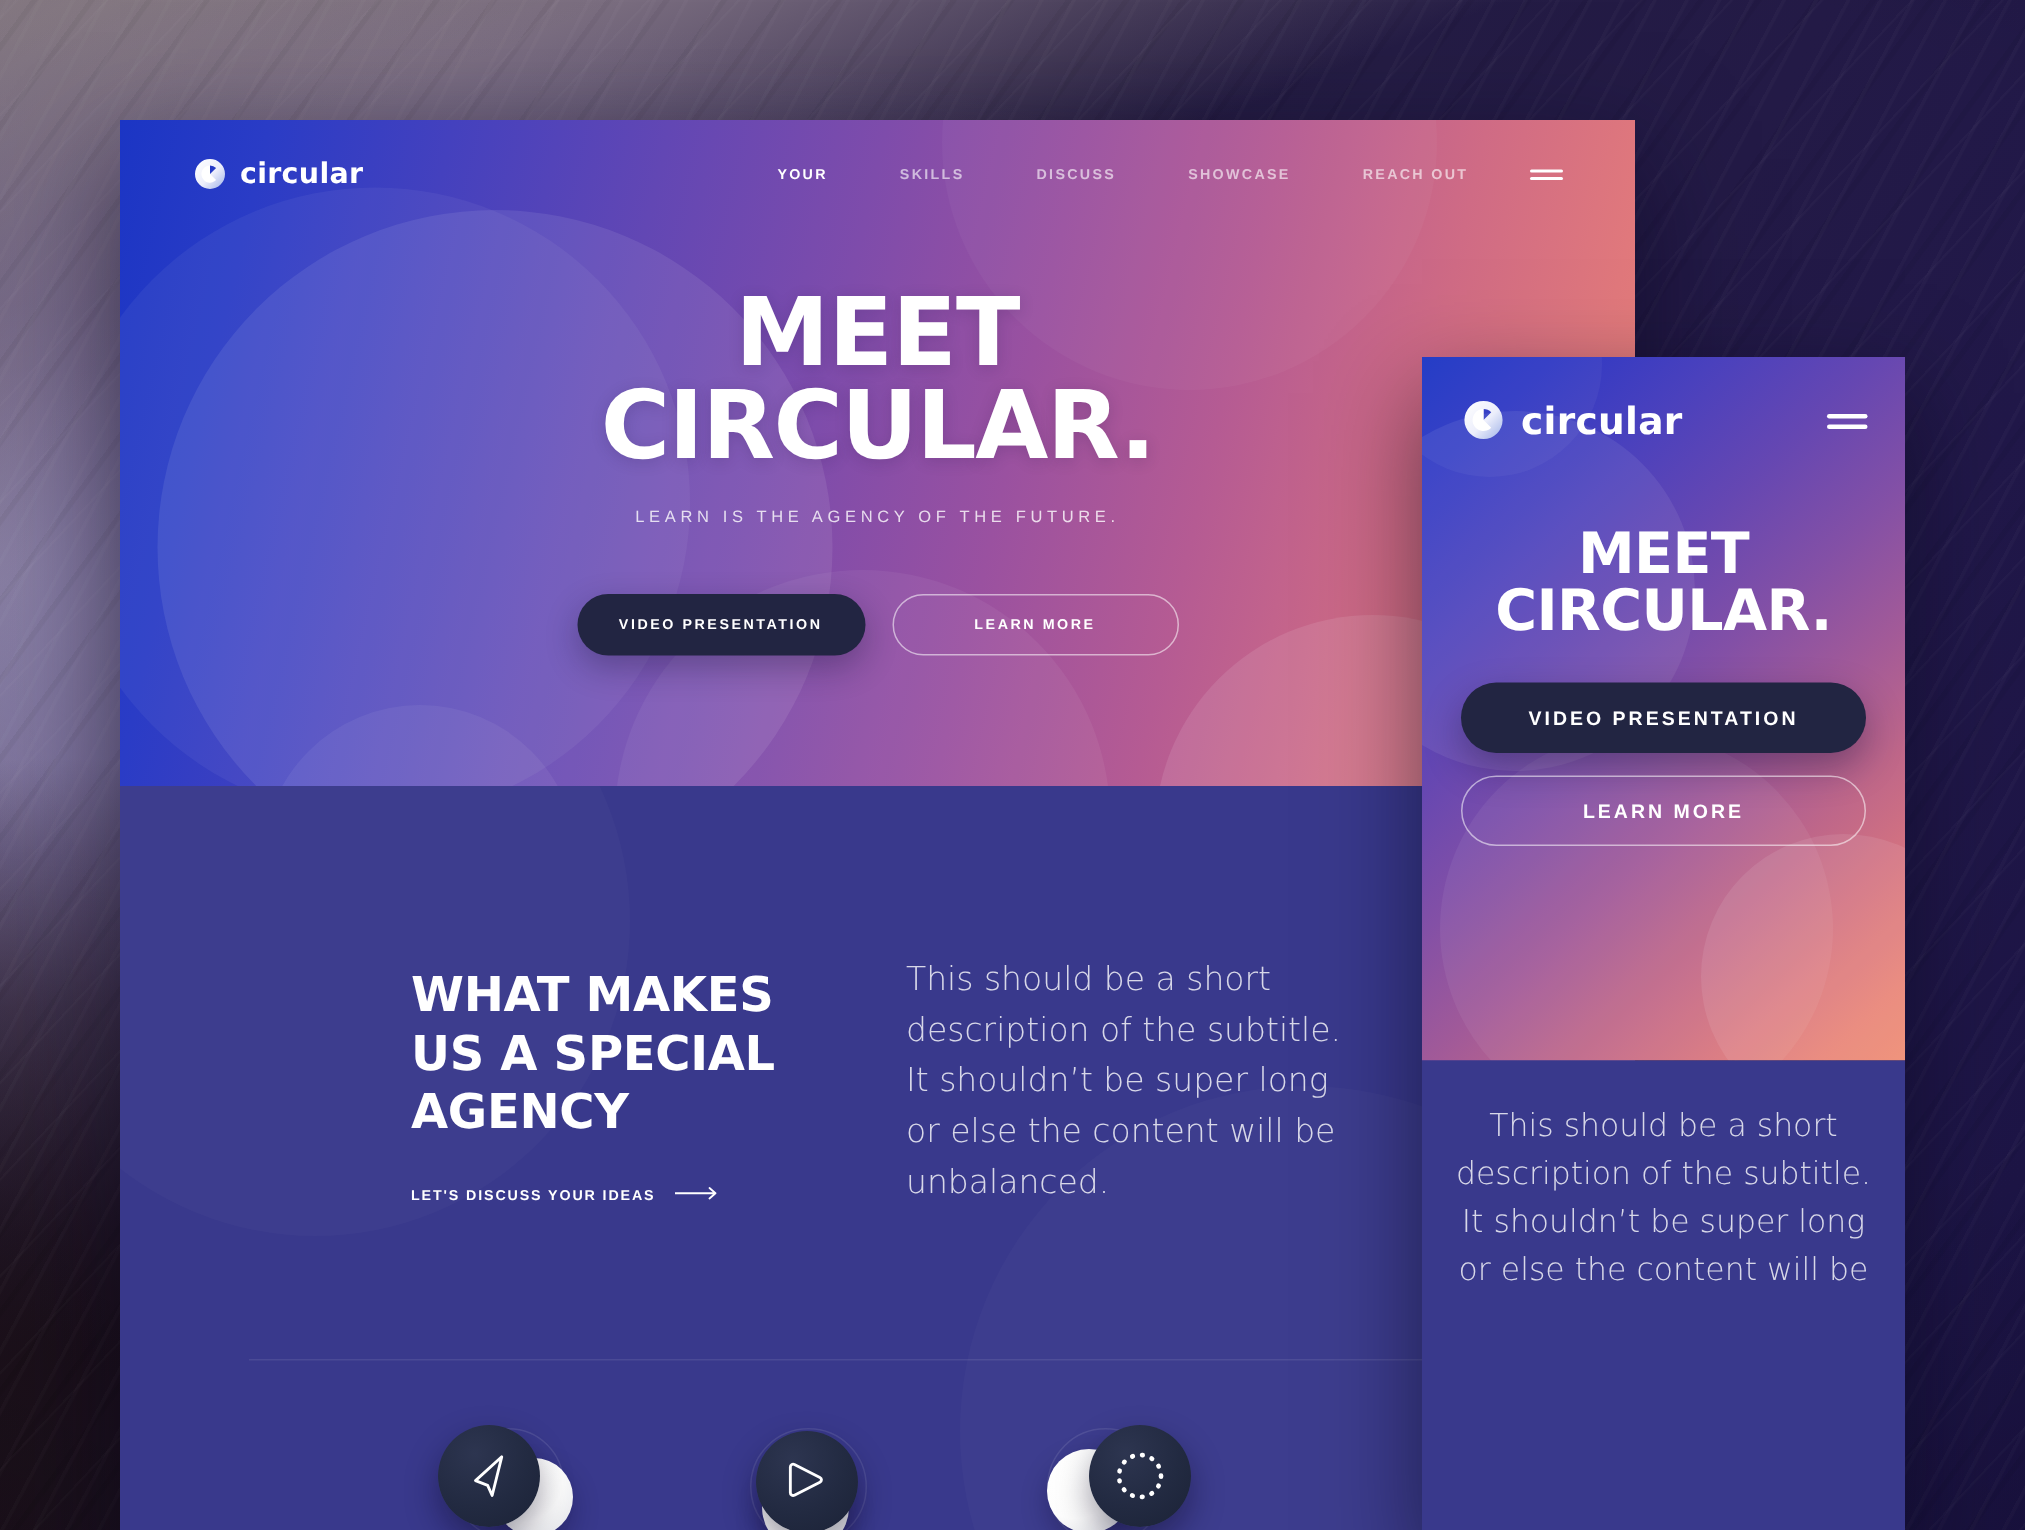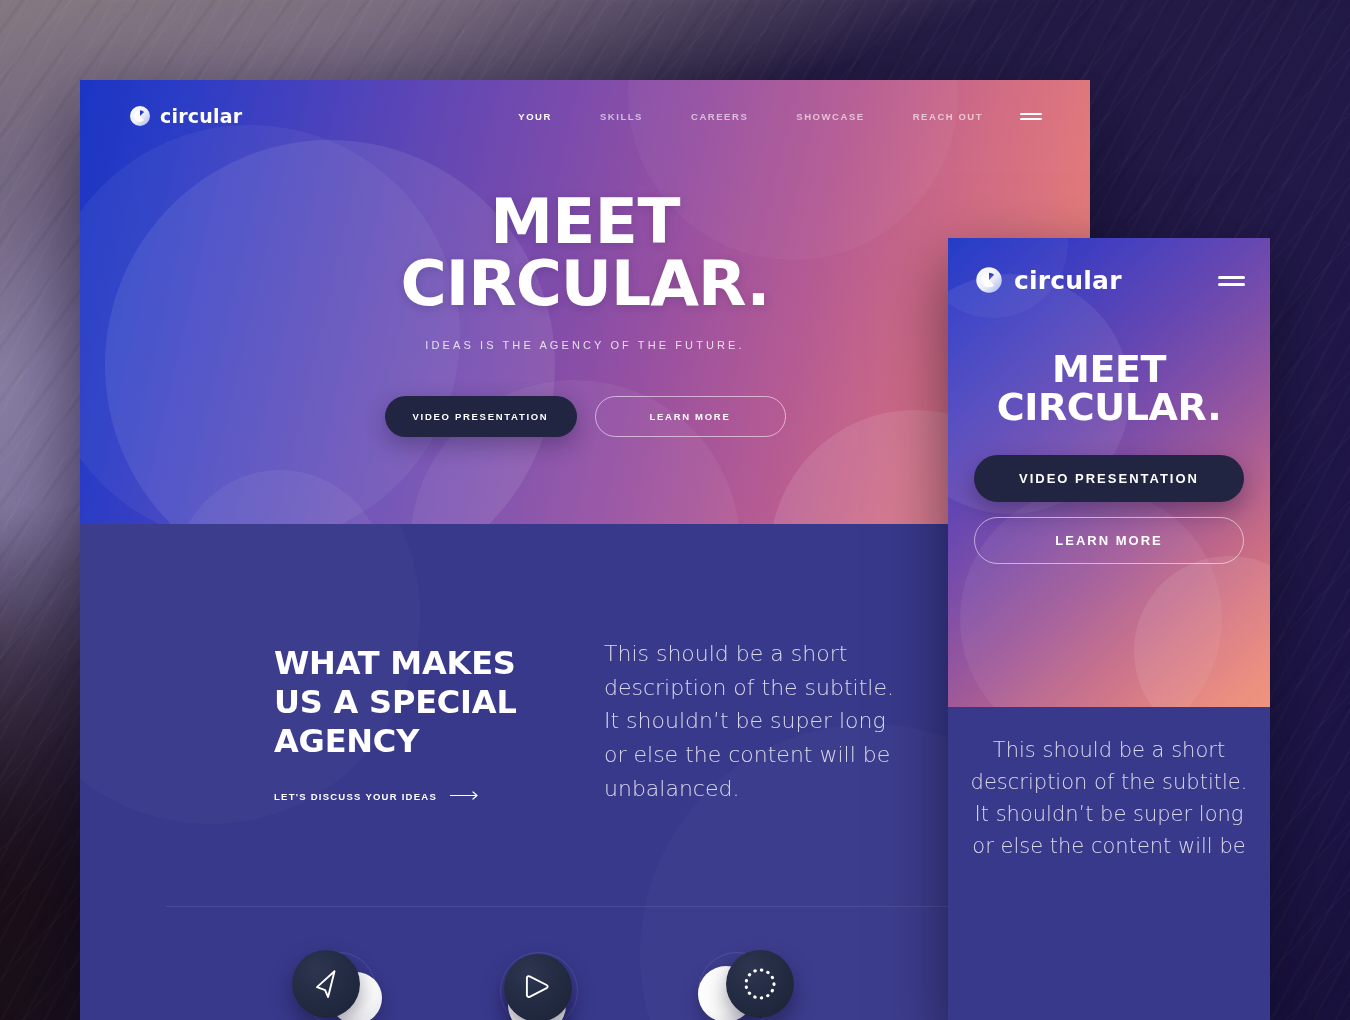--- a/index.html
+++ b/index.html
@@ -289,37 +289,37 @@
             <path d="M22 2a20 20 0 1 0 0 40 20 20 0 0 0 0-40Zm0 8.5a11.5 11.5 0 0 1 8.13 3.37L22 22V10.5Z" fill="url(#lgD)"></path>
             <path d="M22 10.5a11.5 11.5 0 1 0 8.13 19.63L22 22V10.5Z" fill="#ffffff"></path>
           </svg>
         </span>
         <span class="logo-word">circular</span>
       </div>
 
       <nav class="desk-menu">
         <a class="active" href="#">YOUR</a>
         <a href="#">SKILLS</a>
-        <a href="#">CAREERS</a>
+        <a href="#">DISCUSS</a>
         <a href="#">SHOWCASE</a>
         <a href="#">REACH OUT</a>
       </nav>
 
       <div class="burger">
         <i></i>
         <i></i>
       </div>
     </div>
 
     <div class="hero-center">
       <h1 class="hero-h1">
         <span>MEET</span>
         <span class="l2">CIRCULAR.</span>
       </h1>
-      <div class="hero-sub">IDEAS IS THE AGENCY OF THE FUTURE.</div>
+      <div class="hero-sub">LEARN IS THE AGENCY OF THE FUTURE.</div>
       <div class="hero-btns">
         <div class="btn btn-solid">VIDEO PRESENTATION</div>
         <div class="btn btn-ghost">LEARN MORE</div>
       </div>
     </div>
   </div>
 
   <div class="desk-body">
     <div class="db-circ dbc1"></div>
     <div class="db-circ dbc2"></div>

